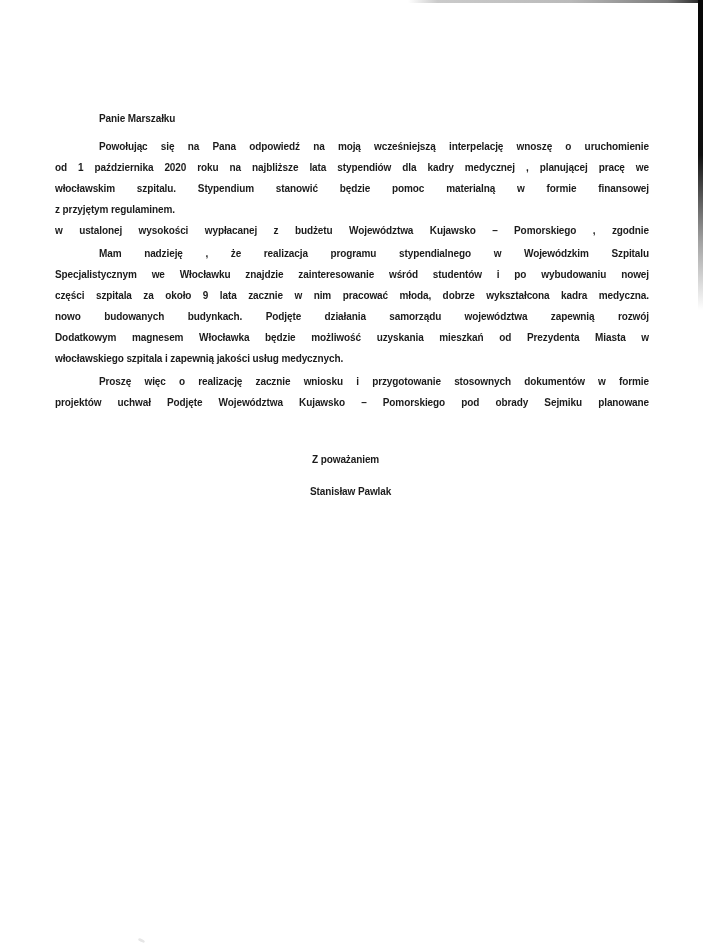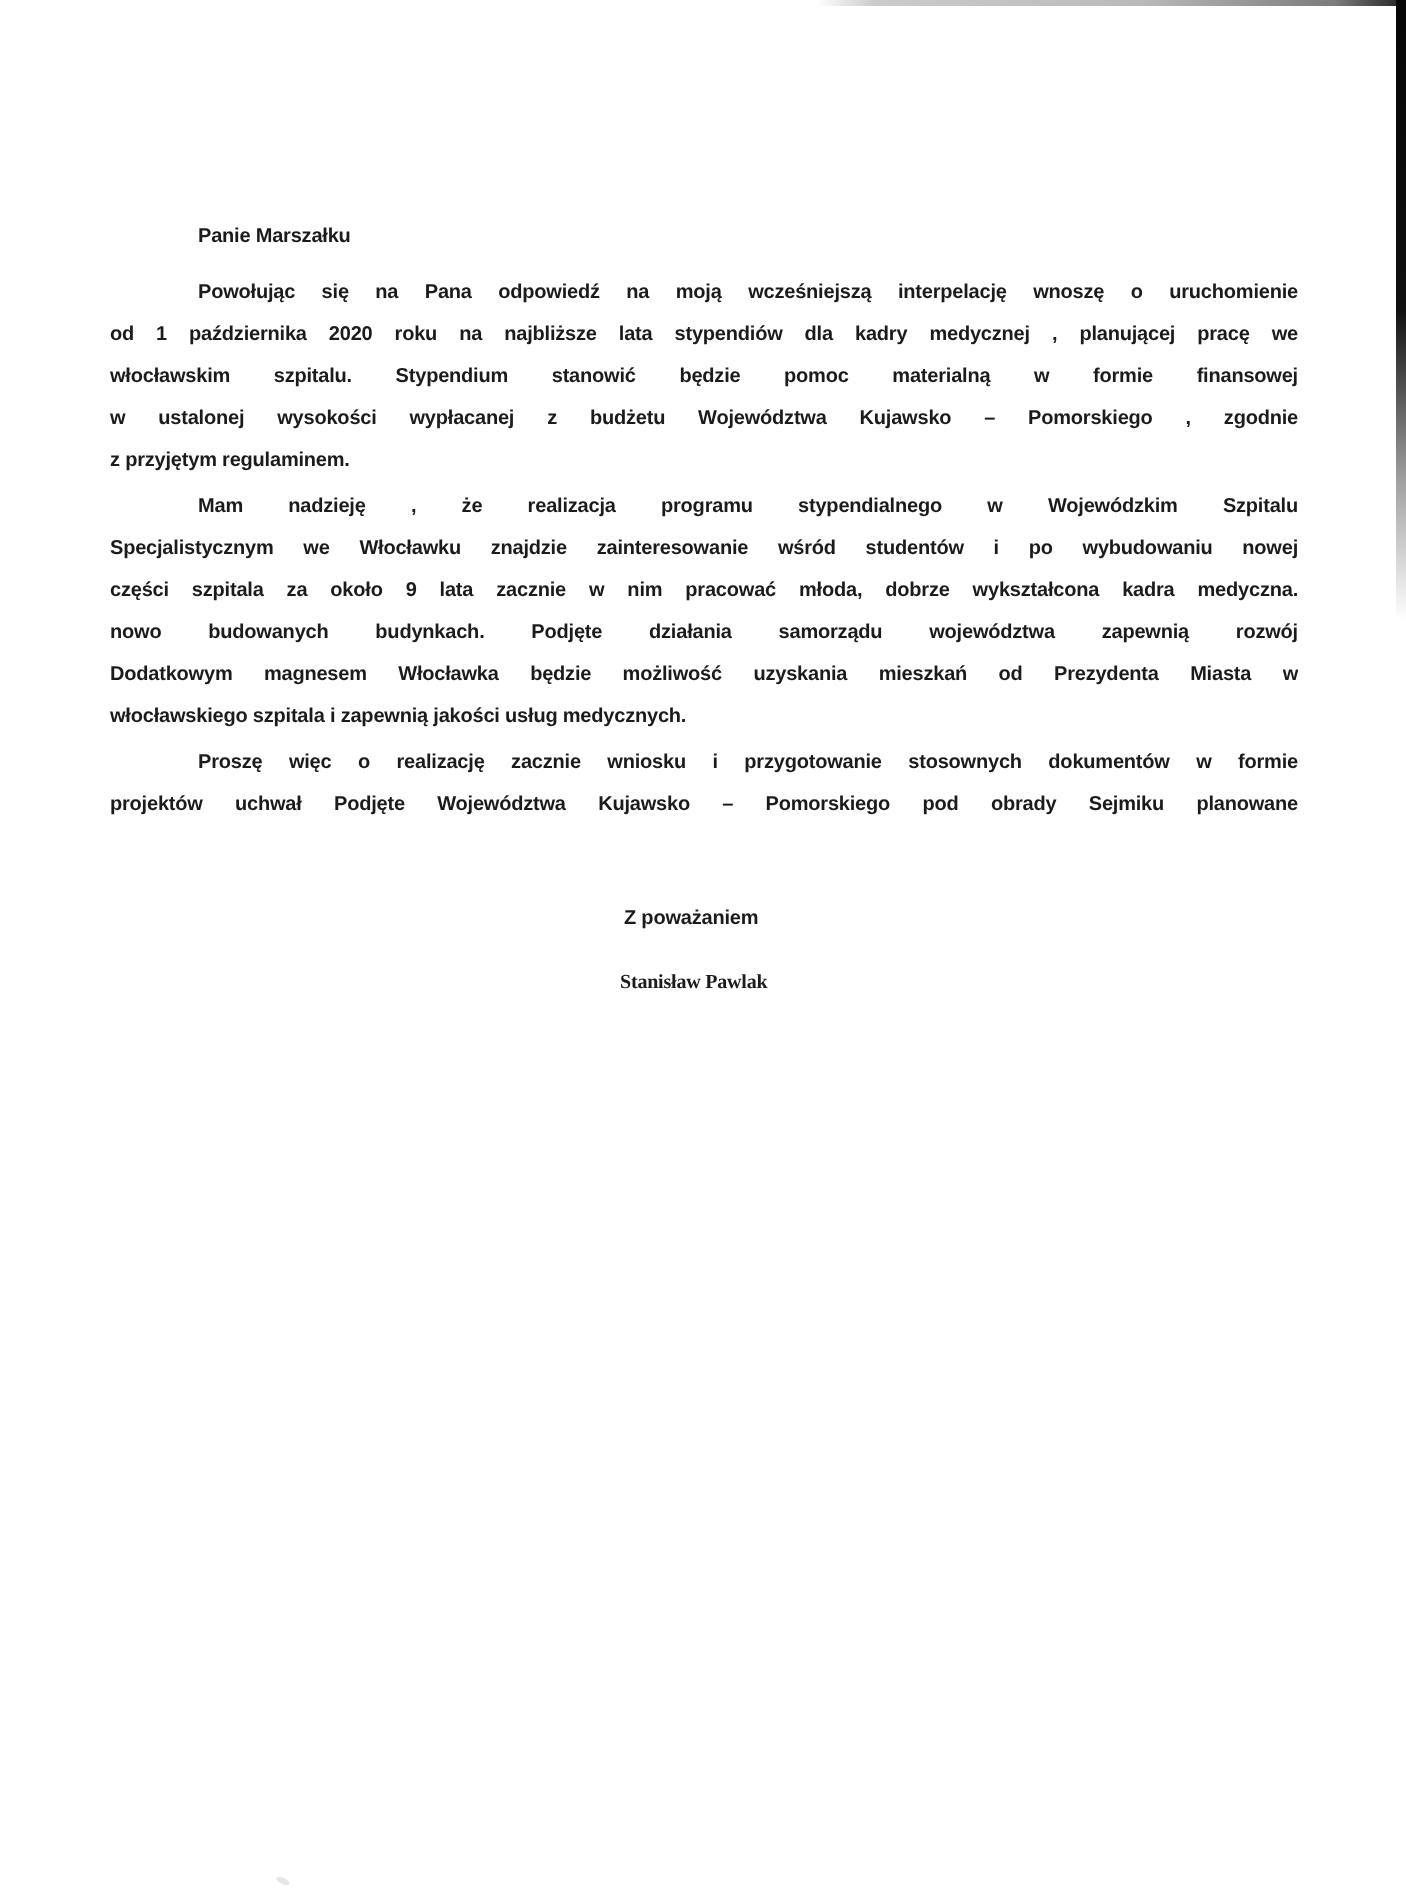--- a/index.html
+++ b/index.html
@@ -82,43 +82,42 @@
     padding-left:44px;
   }
   .line.lastline{
     text-align-last:left;
   }
   .closing{
     margin:36px 0 0 257px;
   }
   .signature{
     margin:11px 0 0 255px;
-    font-family:Liberation Serif, serif;
   }
   p{margin:0;}
 </style>
 </head>
 <body>
 
 <div class="page">
 
   <div class="artifact-top-edge"></div>
   <div class="artifact-right-edge"></div>
   <div class="artifact-speck"></div>
 
   <div class="letter">
 
     <p class="salutation">Panie Marszałku</p>
 
     <div class="para">
       <div class="line first">Powołując się na Pana odpowiedź na moją wcześniejszą interpelację wnoszę o uruchomienie</div>
       <div class="line">od 1 października 2020 roku na najbliższe lata stypendiów dla kadry medycznej , planującej pracę we</div>
       <div class="line">włocławskim szpitalu.  Stypendium stanowić będzie pomoc materialną w formie finansowej</div>
+      <div class="line lastline">z przyjętym regulaminem.</div>
       <div class="line">w ustalonej wysokości wypłacanej z budżetu Województwa Kujawsko – Pomorskiego , zgodnie</div>
-      <div class="line lastline">z przyjętym regulaminem.</div>
     </div>
 
     <div class="para">
       <div class="line first">Mam nadzieję , że realizacja programu stypendialnego w Wojewódzkim Szpitalu</div>
       <div class="line">Specjalistycznym we Włocławku znajdzie zainteresowanie wśród studentów i po wybudowaniu nowej</div>
       <div class="line">części szpitala za około 9 lata zacznie w nim pracować młoda, dobrze wykształcona kadra medyczna.</div>
       <div class="line">nowo budowanych budynkach. Podjęte działania samorządu województwa zapewnią rozwój</div>
       <div class="line">Dodatkowym magnesem Włocławka będzie możliwość uzyskania mieszkań od Prezydenta Miasta w</div>
       <div class="line lastline">włocławskiego szpitala i zapewnią jakości usług medycznych.</div>
     </div>

